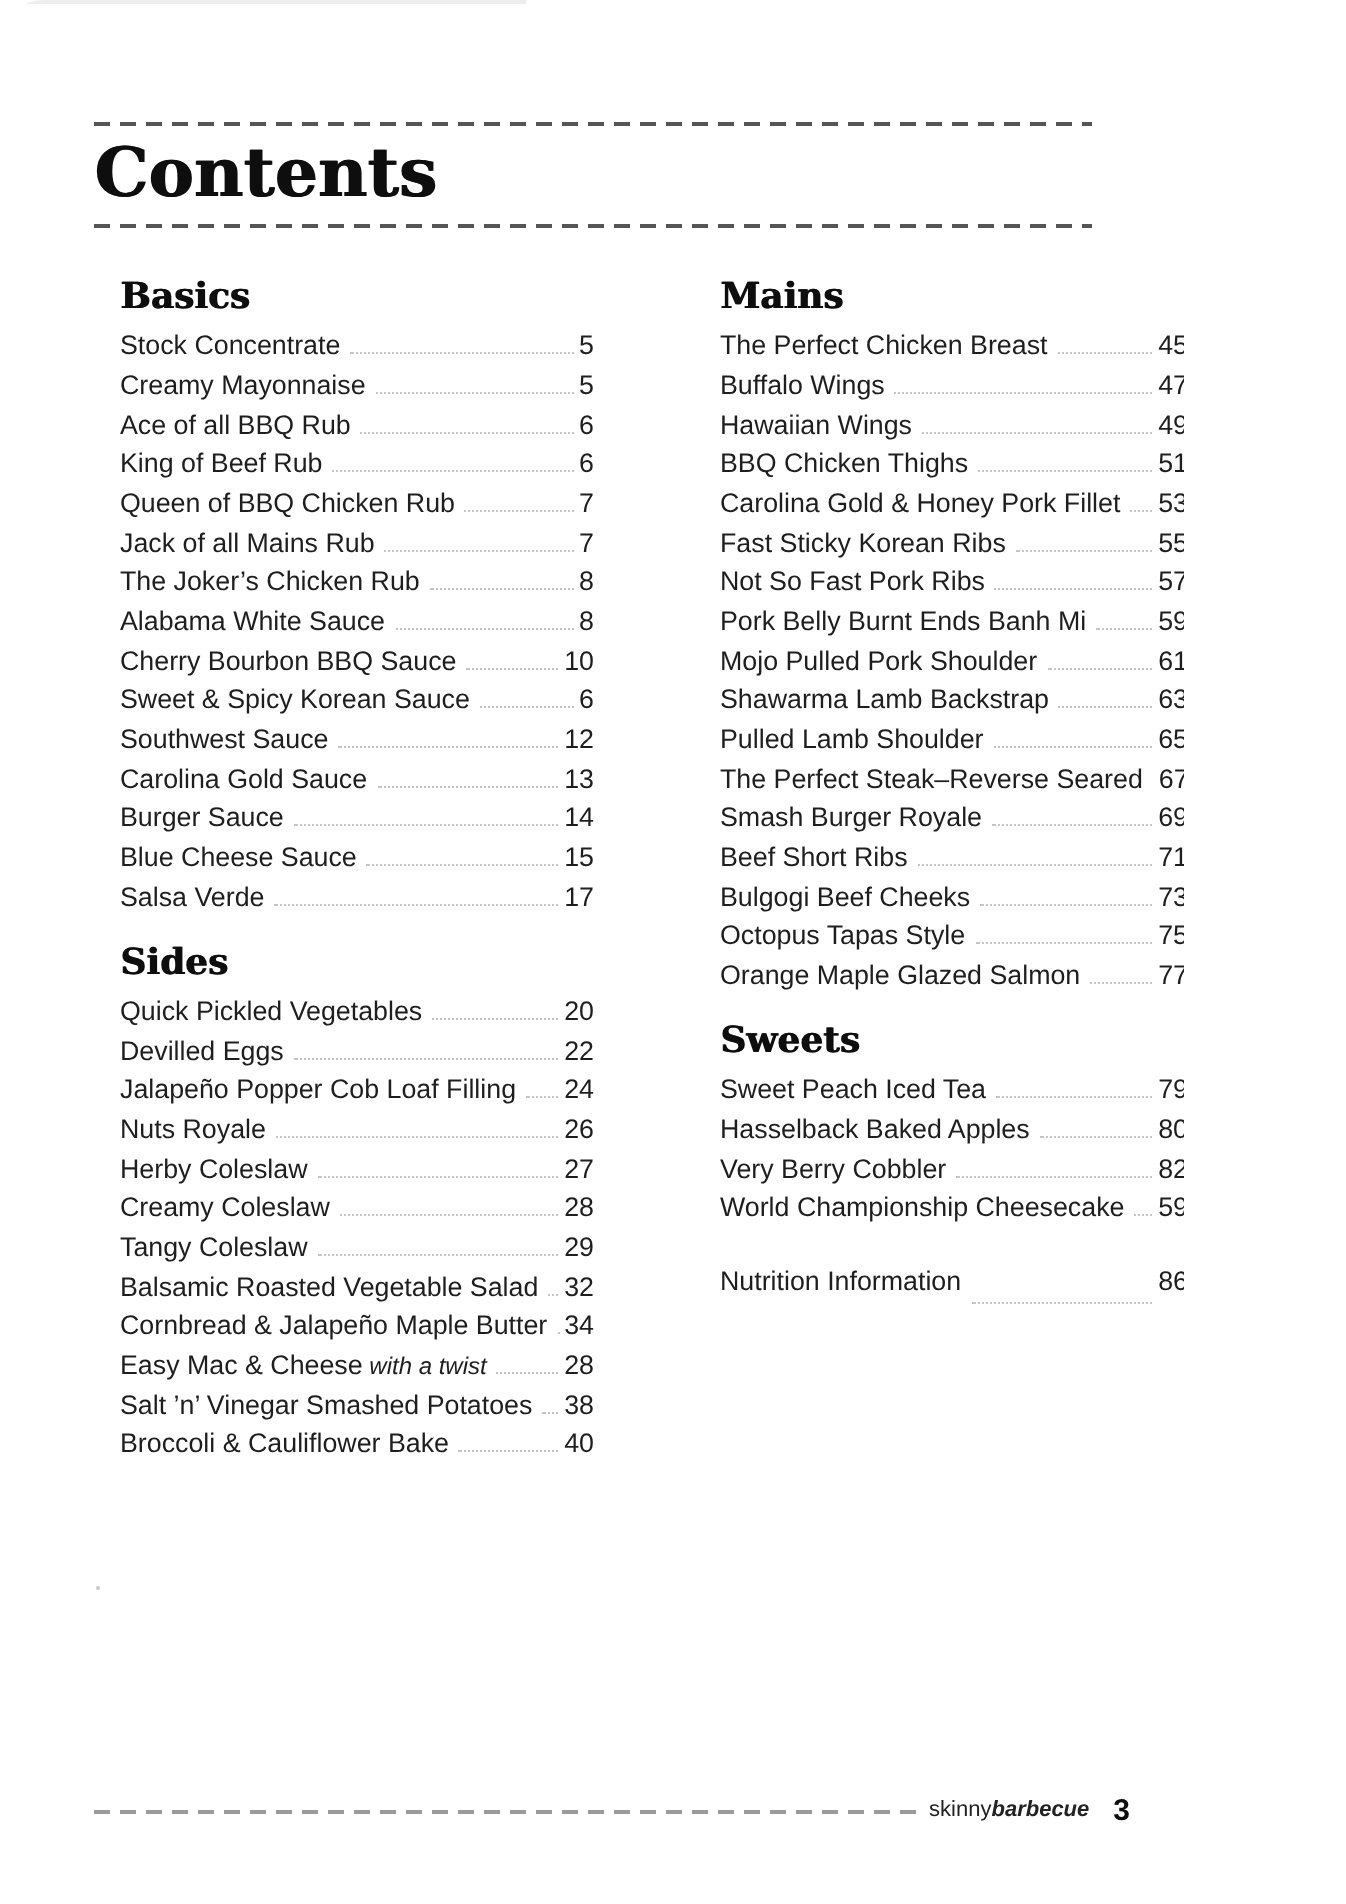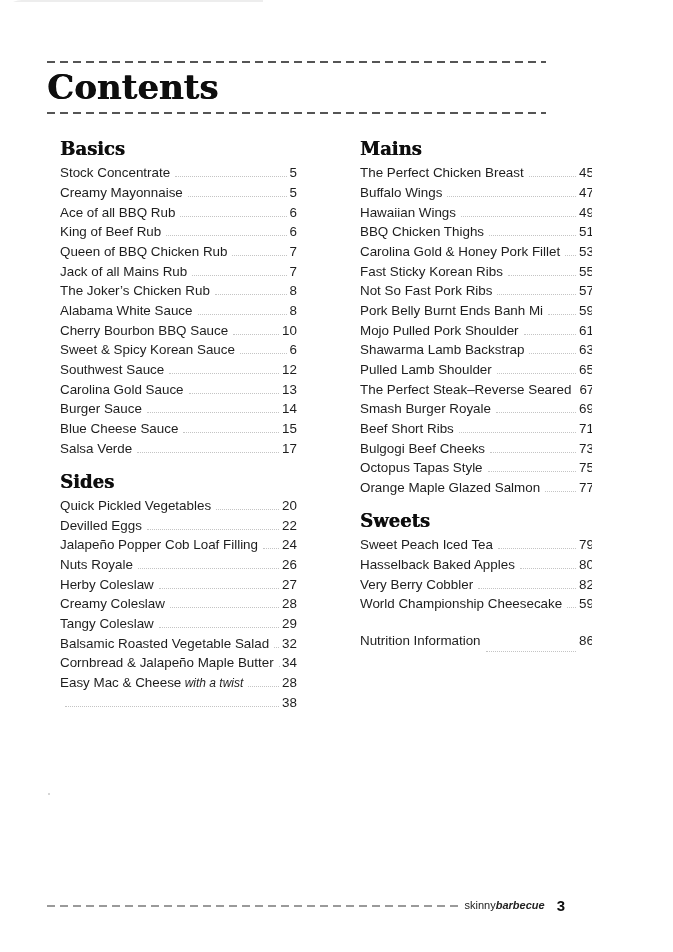--- a/index.html
+++ b/index.html
@@ -182,22 +182,28 @@
             <span class="nm">Cornbread &amp; Jalapeño Maple Butter</span>
             <span class="leader"></span>
             <span class="pg">34</span>
           </div>
           <div class="row">
             <span class="nm">Easy Mac &amp; Cheese<span class="sfx"> with a twist</span></span>
             <span class="leader"></span>
             <span class="pg">28</span>
           </div>
           <div class="row">
+            <span class="nm">Salt ’n’ Vinegar Smashed Potatoes</span>
             <span class="leader"></span>
             <span class="pg">38</span>
+          </div>
+          <div class="row">
+            <span class="nm">Broccoli &amp; Cauliflower Bake</span>
+            <span class="leader"></span>
+            <span class="pg">40</span>
           </div>
         </div>
       </div>
     <div class="col">
         <div class="toc-section">
           <div class="sec-title">Mains</div>
           <div class="row">
             <span class="nm">The Perfect Chicken Breast</span>
             <span class="leader"></span>
             <span class="pg">45</span>

